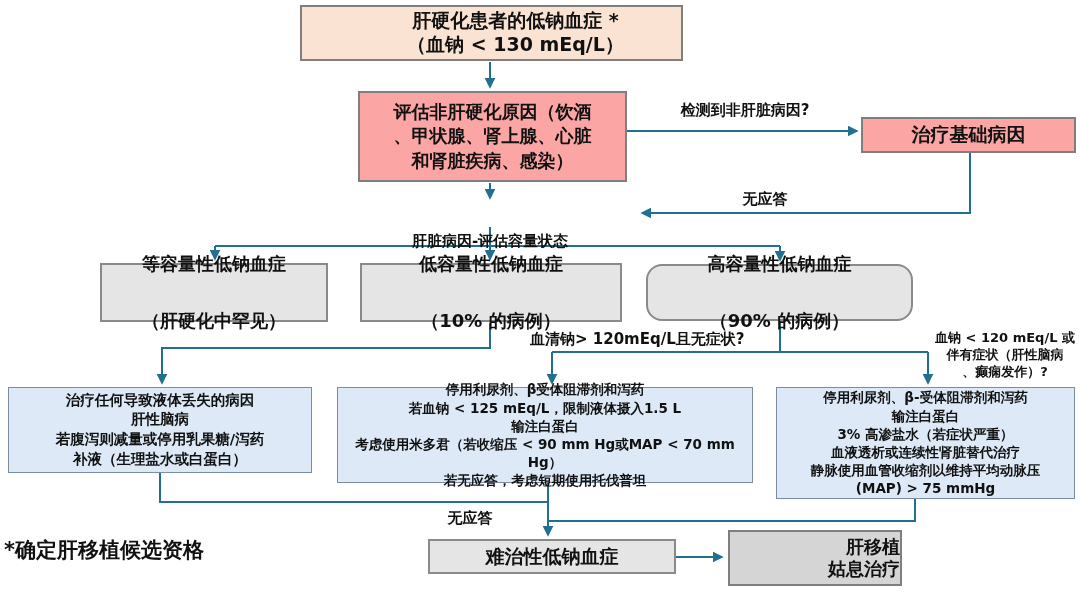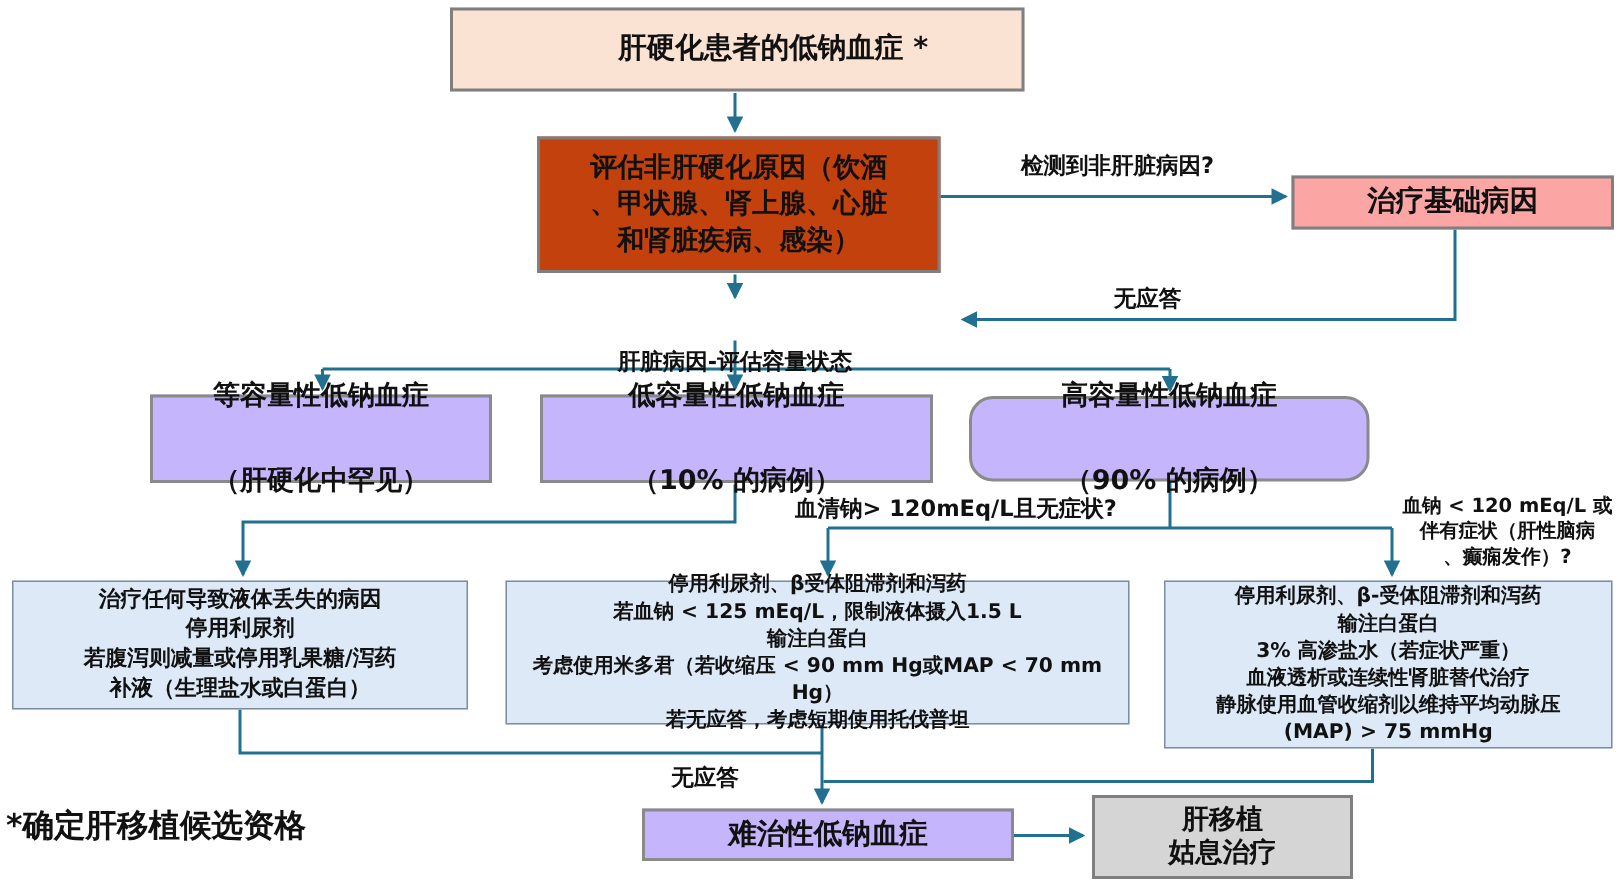--- a/index.html
+++ b/index.html
@@ -9,25 +9,25 @@
     color:#111111;overflow:hidden;
   }
   #wires{position:absolute;left:0;top:0;width:1080px;height:592px;}
   .node{
     position:absolute;box-sizing:border-box;
     display:flex;flex-direction:column;justify-content:center;align-items:center;
     text-align:center;font-weight:bold;line-height:1.25;
   }
   .node .ln{width:100%;}
   .box-start{background:#fbe3d4;border:2px solid #7f7f7f;font-size:19px;}
-  .box-green{background:#c2410c;border:2px solid #7f7f7f;font-size:18px;line-height:1.35;}
+  .box-green{background:#fca5a5;border:2px solid #7f7f7f;font-size:18px;line-height:1.35;}
   .box-blue{background:#fca5a5;border:2px solid #7f7f7f;font-size:19px;}
-  .box-pink{background:#c4b5fd;border:2px solid #8a8a8a;font-size:18px;gap:35px;}
+  .box-pink{background:#e5e5e5;border:2px solid #8a8a8a;font-size:18px;gap:35px;}
   .box-treat{background:#dde9f6;border:1.5px solid #7a8ea0;font-size:14px;line-height:1.35;}
-  .box-gray{background:#d5d5d5;border:2px solid #7f7f7f;font-size:18px;}
+  .box-gray{background:#d5d5d5;border:2px solid #7f7f7f;font-size:18px;text-align:right;}
   .lbl{
     position:absolute;font-weight:bold;text-align:center;line-height:1.3;
   }
   .footnote{
     position:absolute;font-weight:bold;font-size:21px;text-align:left;
   }
 </style>
 </head>
 <body>
 
@@ -63,20 +63,21 @@
 
     <path d="M160,473 V502 H548"></path>
     <path d="M915,499 V521 H549"></path>
     <path d="M548,483 V535" marker-end="url(#arr)"></path>
 
     <path d="M676,557 H722" marker-end="url(#arr)"></path>
   </svg>
 
   <div class="node box-start" style="left:300px;top:5px;width:383px;height:56px;padding-left:48px;">
     <div class="ln">肝硬化患者的低钠血症 *</div>
+    <div class="ln">（血钠 &lt; 130 mEq/L）</div>
   </div>
 
   <div class="node box-green" style="left:358px;top:91px;width:269px;height:91px;">
     <div class="ln">评估非肝硬化原因（饮酒</div>
     <div class="ln">、甲状腺、肾上腺、心脏</div>
     <div class="ln">和肾脏疾病、感染）</div>
   </div>
 
   <div class="lbl" style="left:655px;top:101px;width:180px;font-size:15px;">检测到非肝脏病因?</div>
   <div class="lbl" style="left:715px;top:190px;width:100px;font-size:15px;">无应答</div>
@@ -102,21 +103,21 @@
 
   <div class="lbl" style="left:530px;top:330px;width:255px;font-size:15px;text-align:left;">血清钠&gt; 120mEq/L且无症状?</div>
   <div class="lbl" style="left:930px;top:330px;width:150px;font-size:13px;">
     <div class="ln">血钠 &lt; 120 mEq/L 或</div>
     <div class="ln">伴有症状（肝性脑病</div>
     <div class="ln">、癫痫发作）?</div>
   </div>
 
   <div class="node box-treat" style="left:8px;top:387px;width:304px;height:86px;font-size:14.5px;">
     <div class="ln">治疗任何导致液体丢失的病因</div>
-    <div class="ln">停用利尿剂</div>
+    <div class="ln">肝性脑病</div>
     <div class="ln">若腹泻则减量或停用乳果糖/泻药</div>
     <div class="ln">补液（生理盐水或白蛋白）</div>
   </div>
 
   <div class="node box-treat" style="left:337px;top:387px;width:416px;height:96px;font-size:13.5px;">
     <div class="ln">停用利尿剂、β受体阻滞剂和泻药</div>
     <div class="ln">若血钠 &lt; 125 mEq/L，限制液体摄入1.5 L</div>
     <div class="ln">输注白蛋白</div>
     <div class="ln">考虑使用米多君（若收缩压 &lt; 90 mm Hg或MAP &lt; 70 mm Hg）</div>
     <div class="ln">若无应答，考虑短期使用托伐普坦</div>

